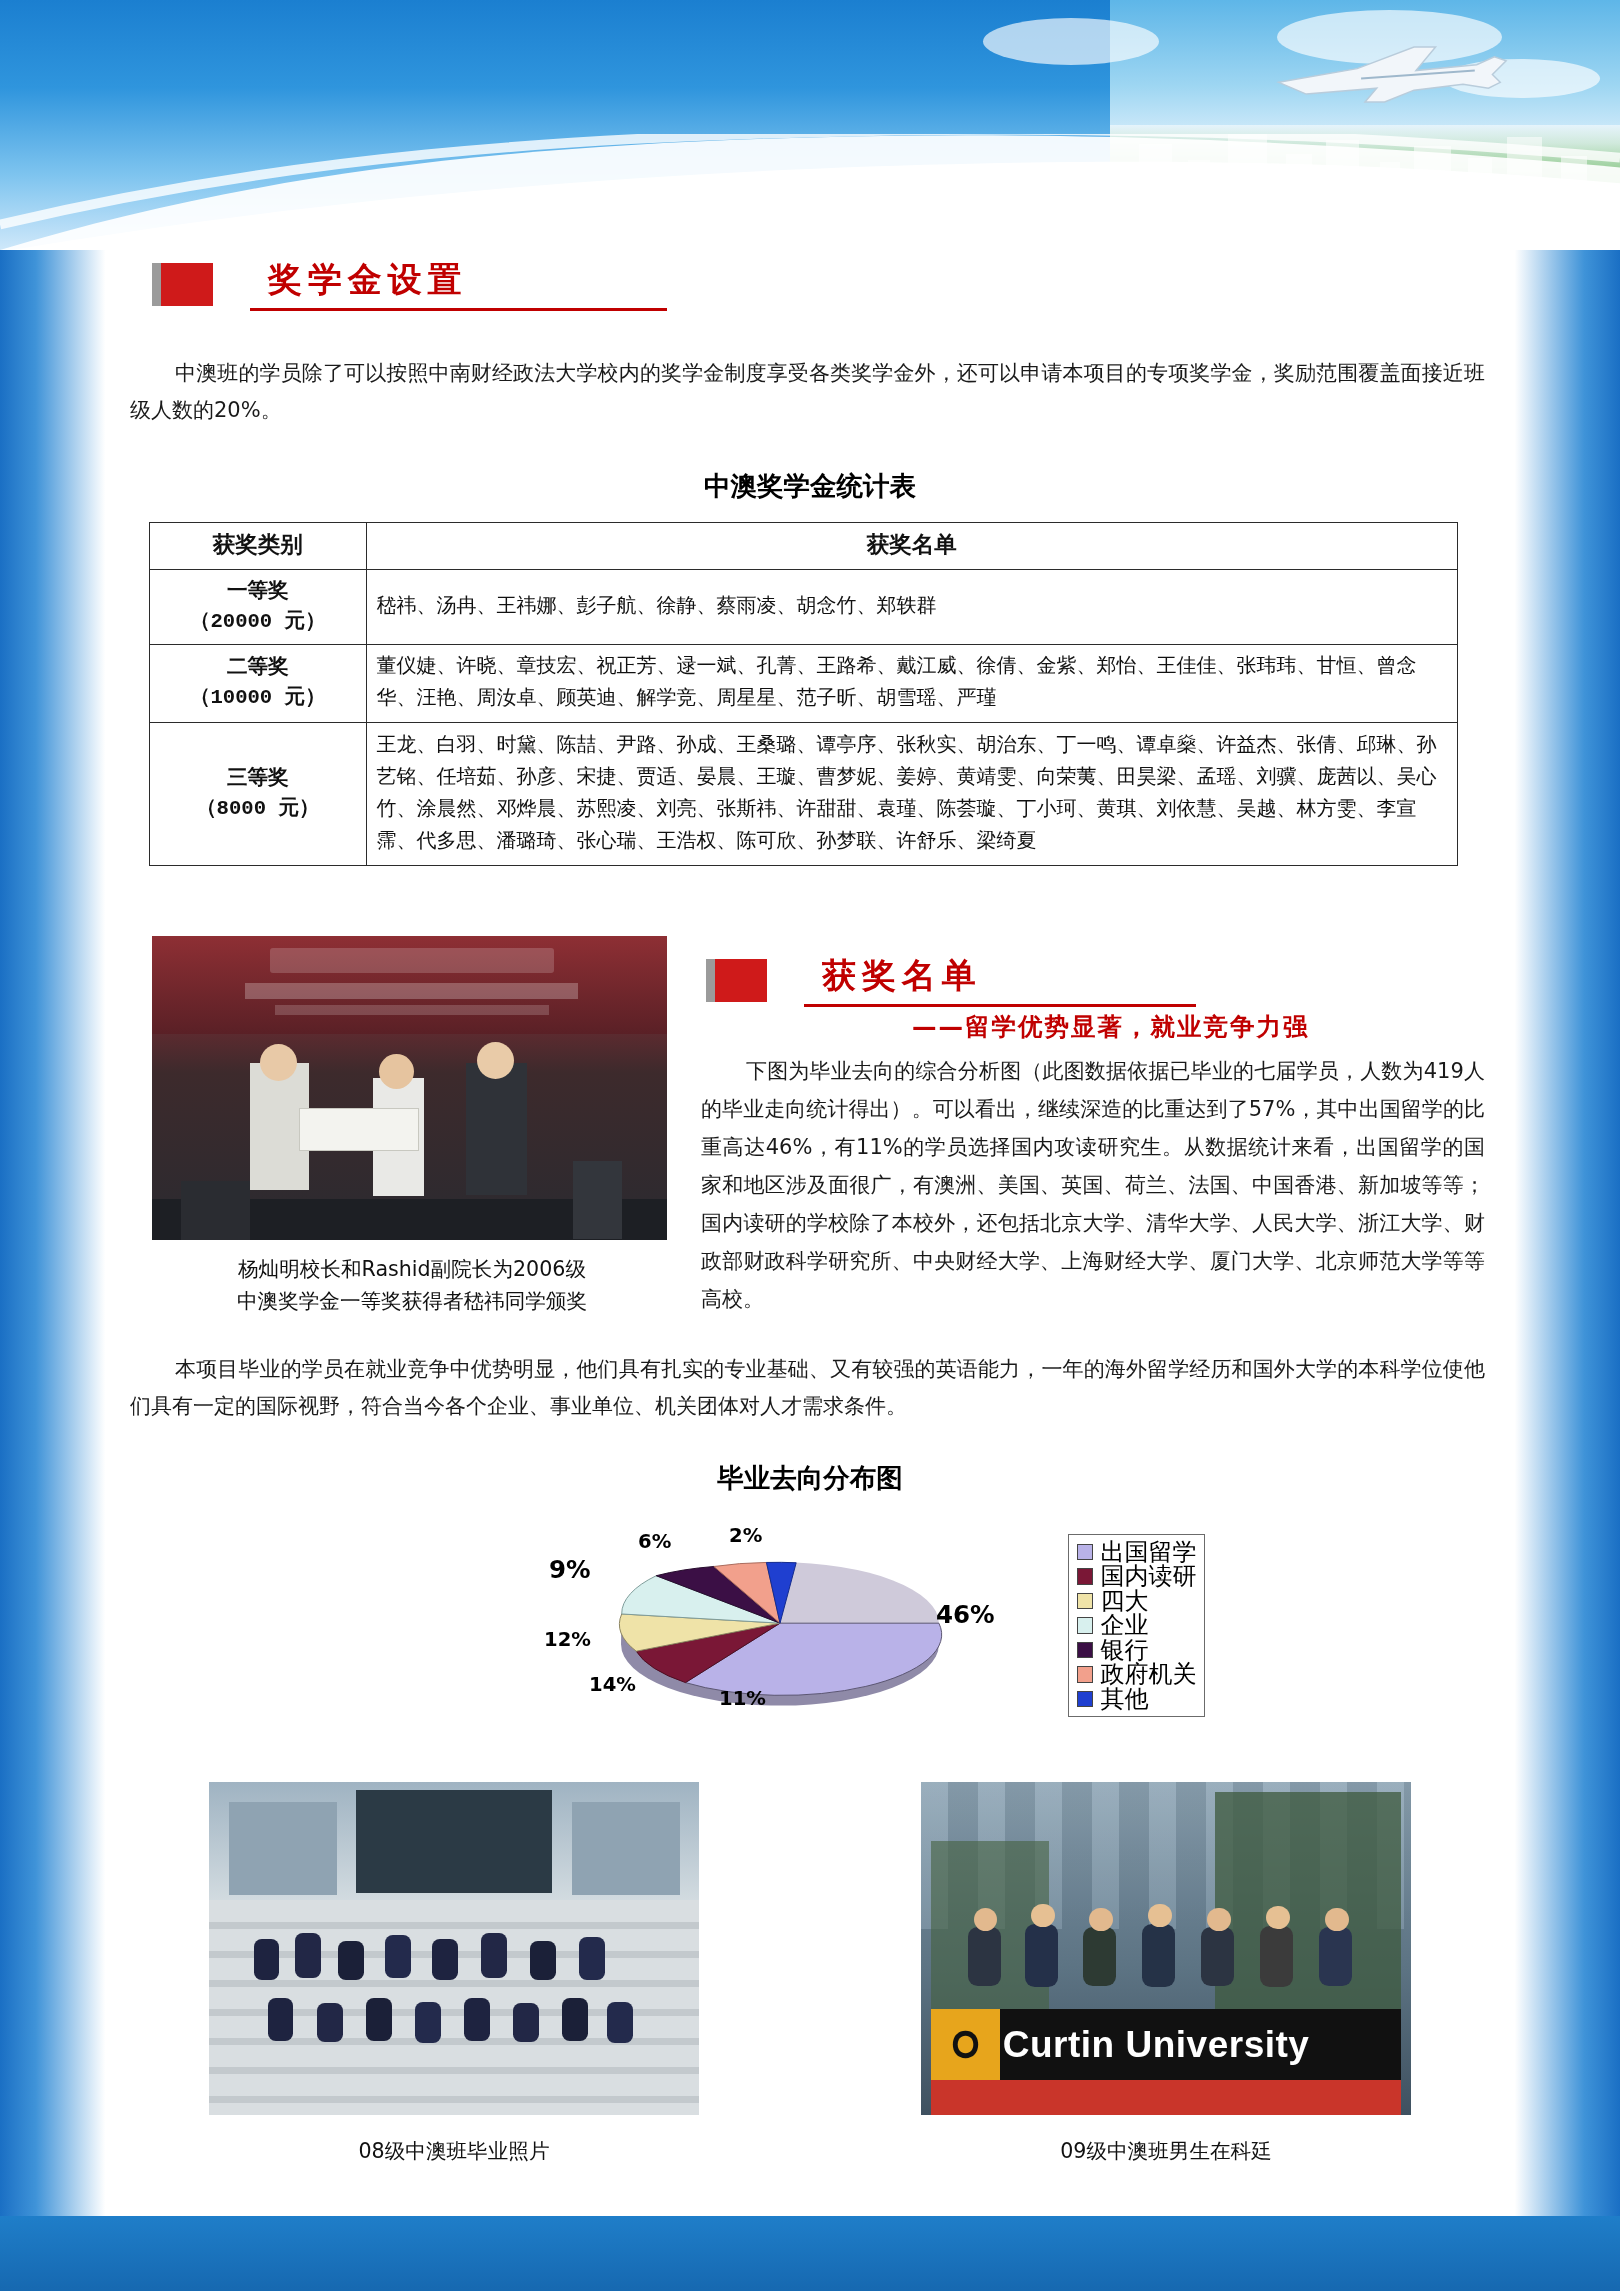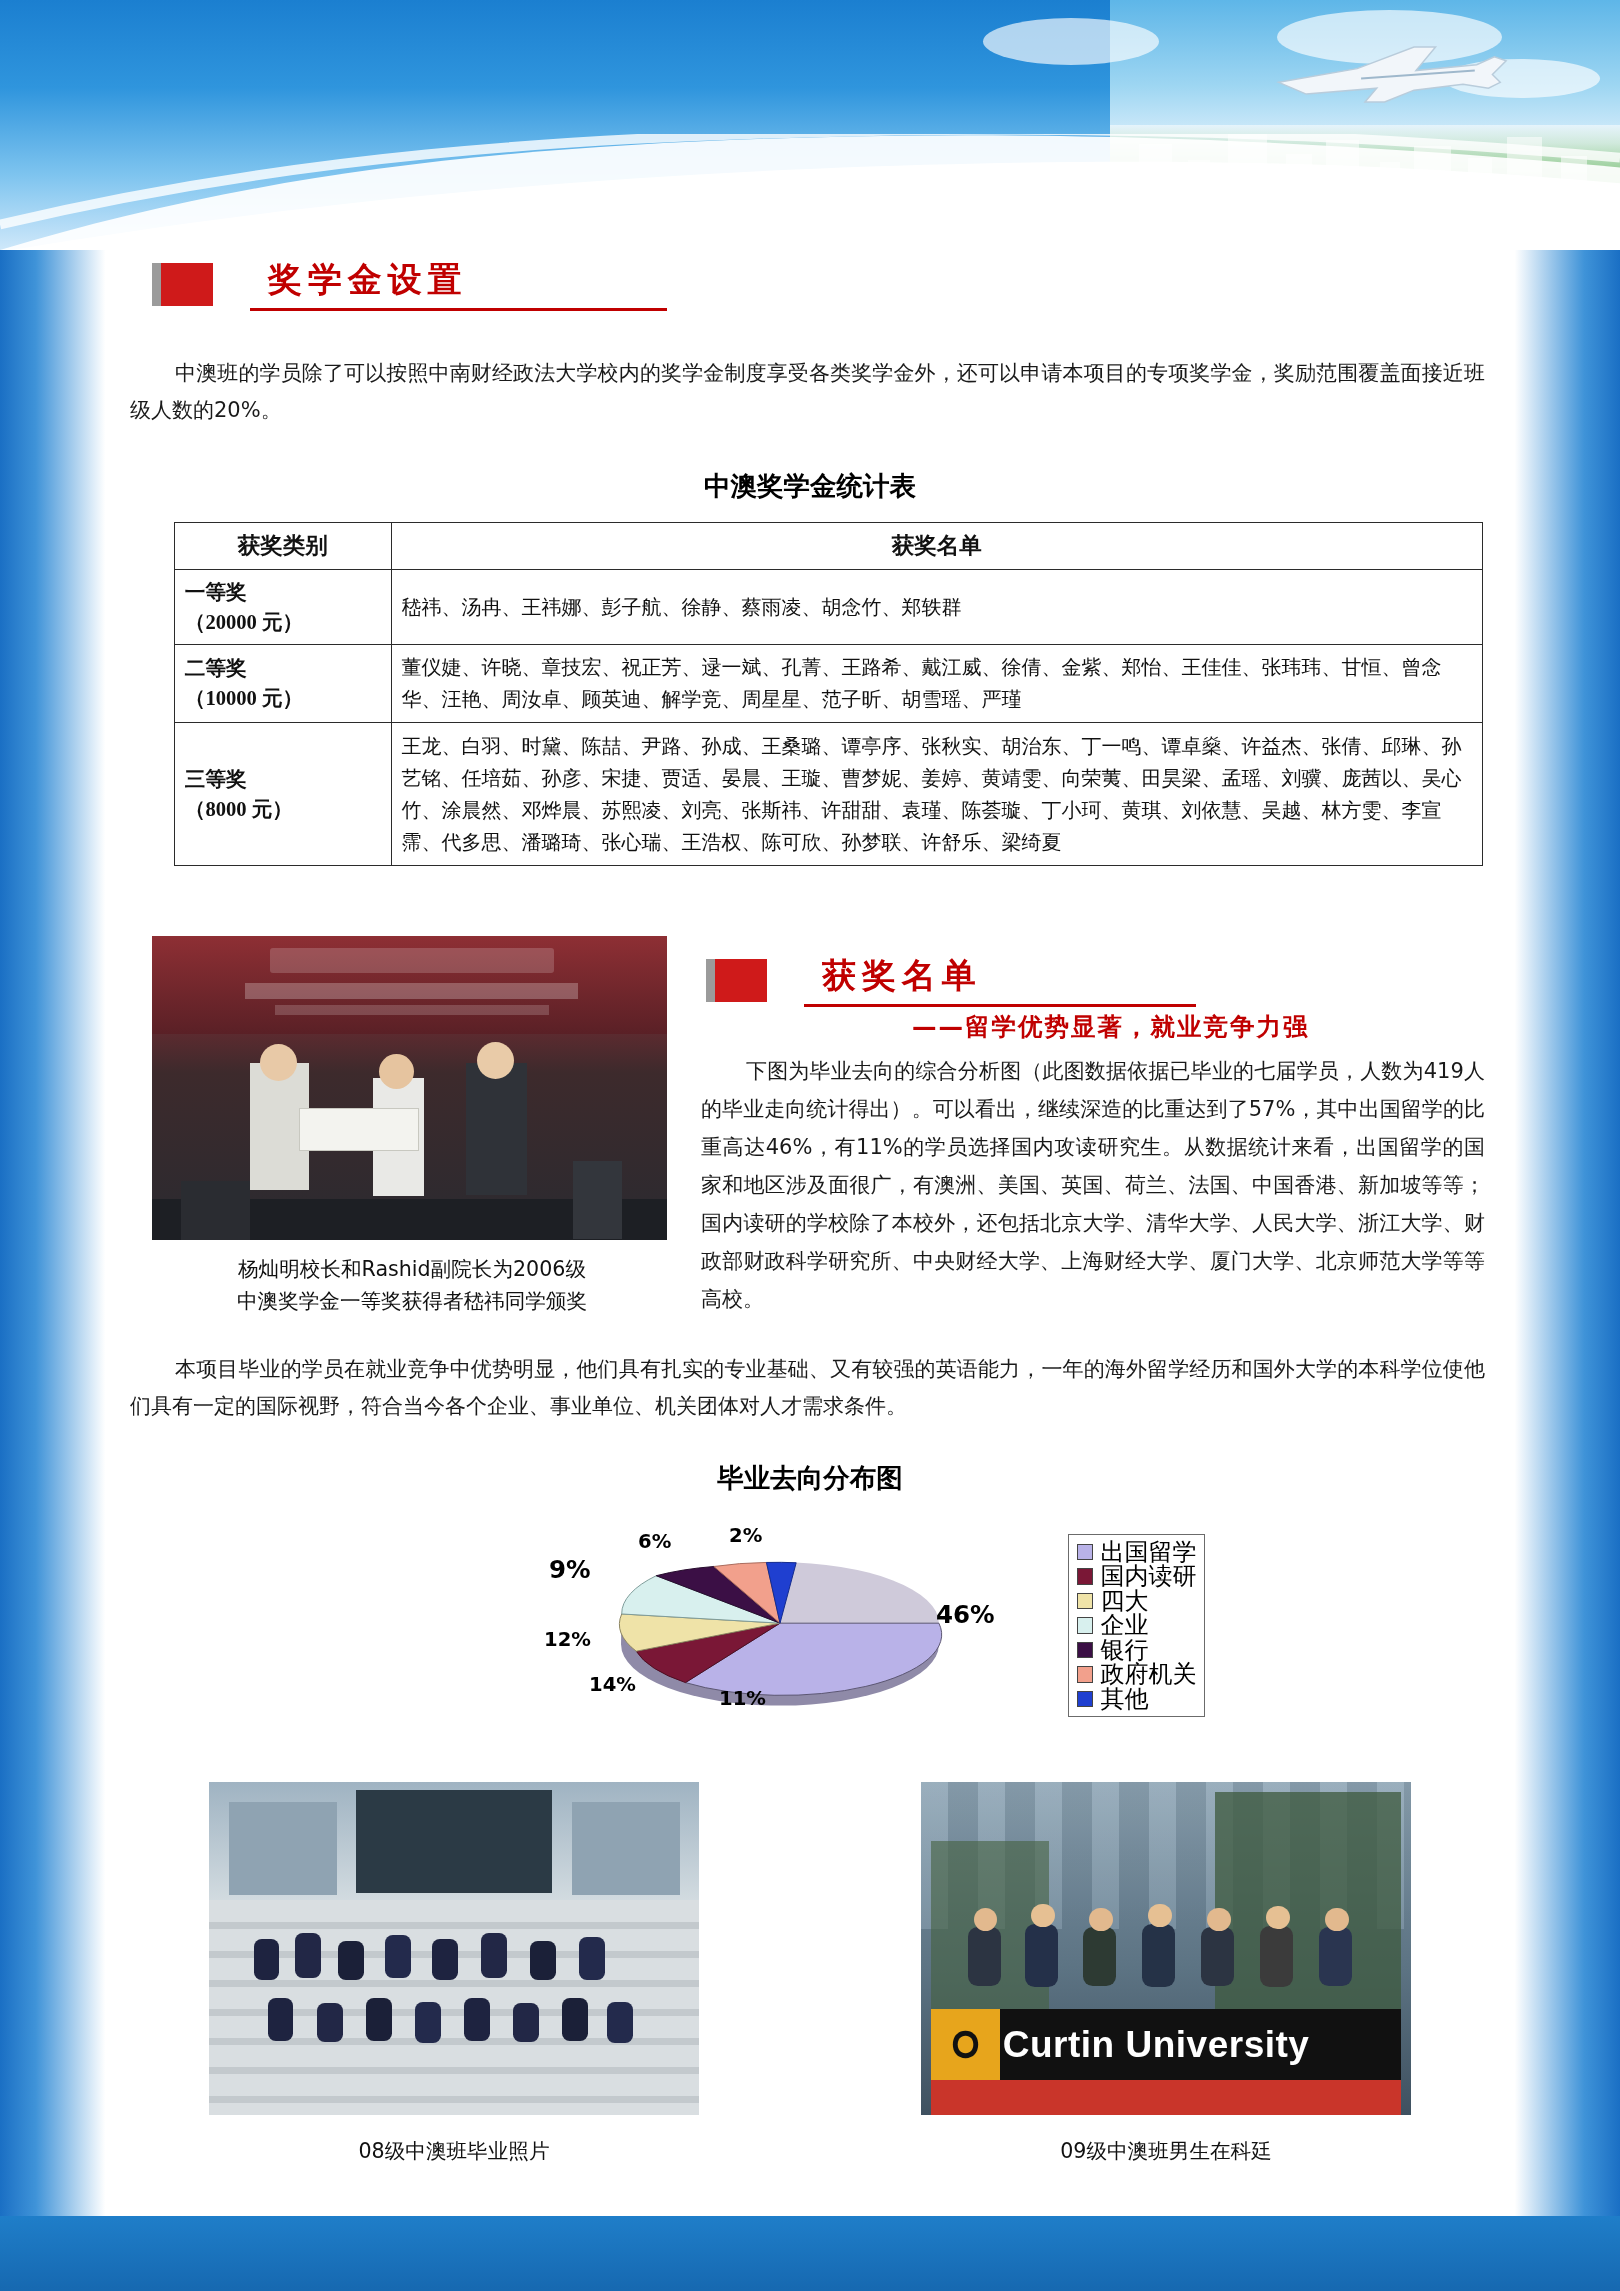--- a/index.html
+++ b/index.html
@@ -67,30 +67,30 @@
     position:absolute;
     font-size:21px;line-height:37px;color:#1a1a1a;text-align:justify;
     font-family:"DejaVu Sans","Liberation Sans",sans-serif;
   }
   .tbl-title{
     position:absolute;width:100%;text-align:center;
     font-size:26.5px;font-weight:bold;color:#000;
     font-family:"DejaVu Sans","Liberation Sans",sans-serif;
   }
   table.sch{
-    position:absolute;left:174px;top:522px;width:1309px;
+    position:absolute;left:149px;top:522px;width:1309px;
     border-collapse:collapse;
-    font-family:Liberation Serif, serif;
+    font-family:Liberation Mono, monospace;
   }
   table.sch td{
     border:1px solid #2b2b2b;
     font-size:20px;line-height:32px;color:#111;
     padding:6.9px 9.8px;vertical-align:middle;
   }
-  table.sch td.cat{width:196px;font-weight:bold;font-size:20.6px;line-height:30px;}
+  table.sch td.cat{width:196px;text-align:center;font-weight:bold;font-size:20.6px;line-height:30px;}
   table.sch td.hdr{text-align:center;font-weight:bold;font-size:22.5px;}
   table.sch td.names{text-align:left;}
 
   .photo{
     position:absolute;background:#26303a;overflow:hidden;
   }
   .cap{
     position:absolute;text-align:center;font-size:20.6px;line-height:32px;color:#111;
     font-family:"DejaVu Sans","Liberation Sans",sans-serif;
   }

